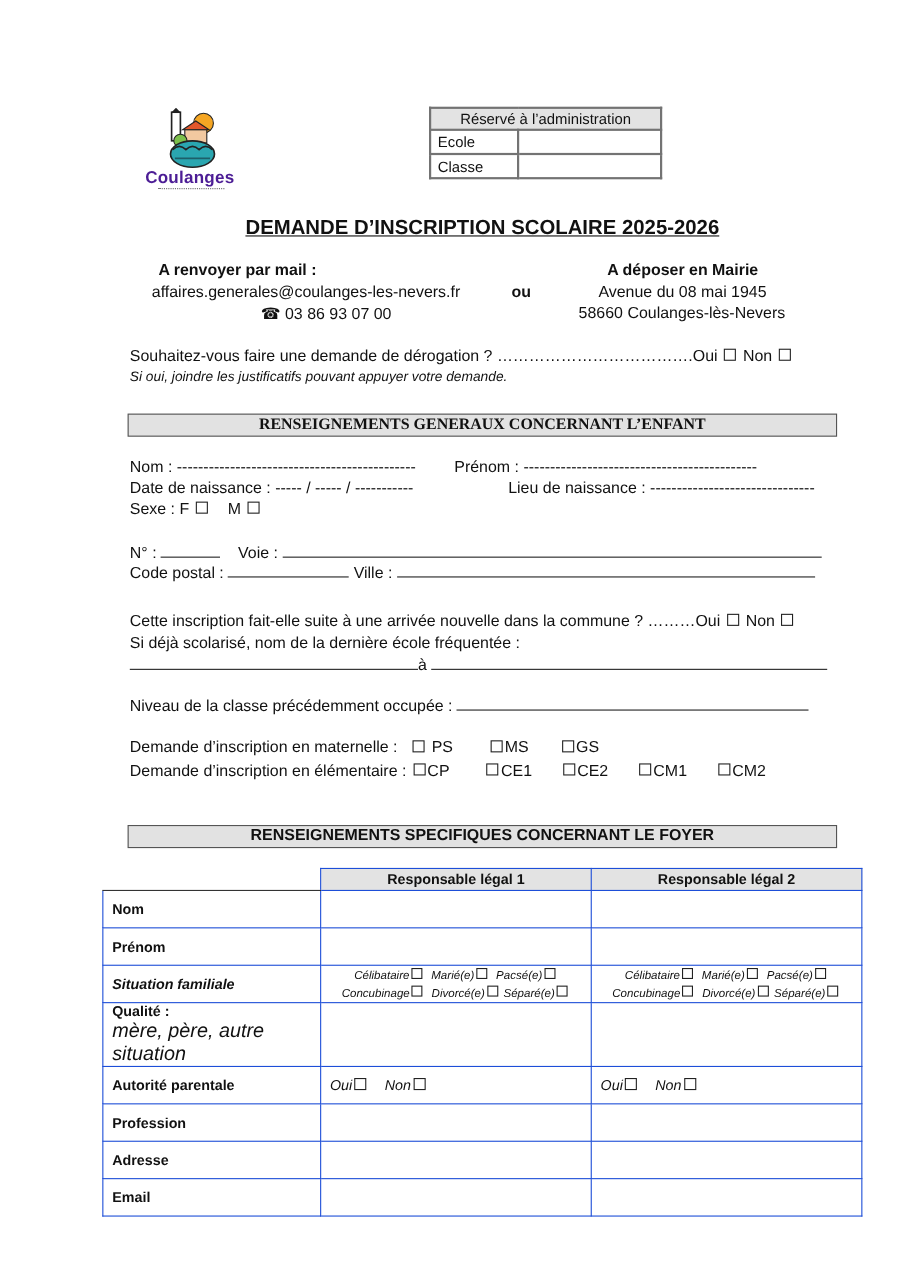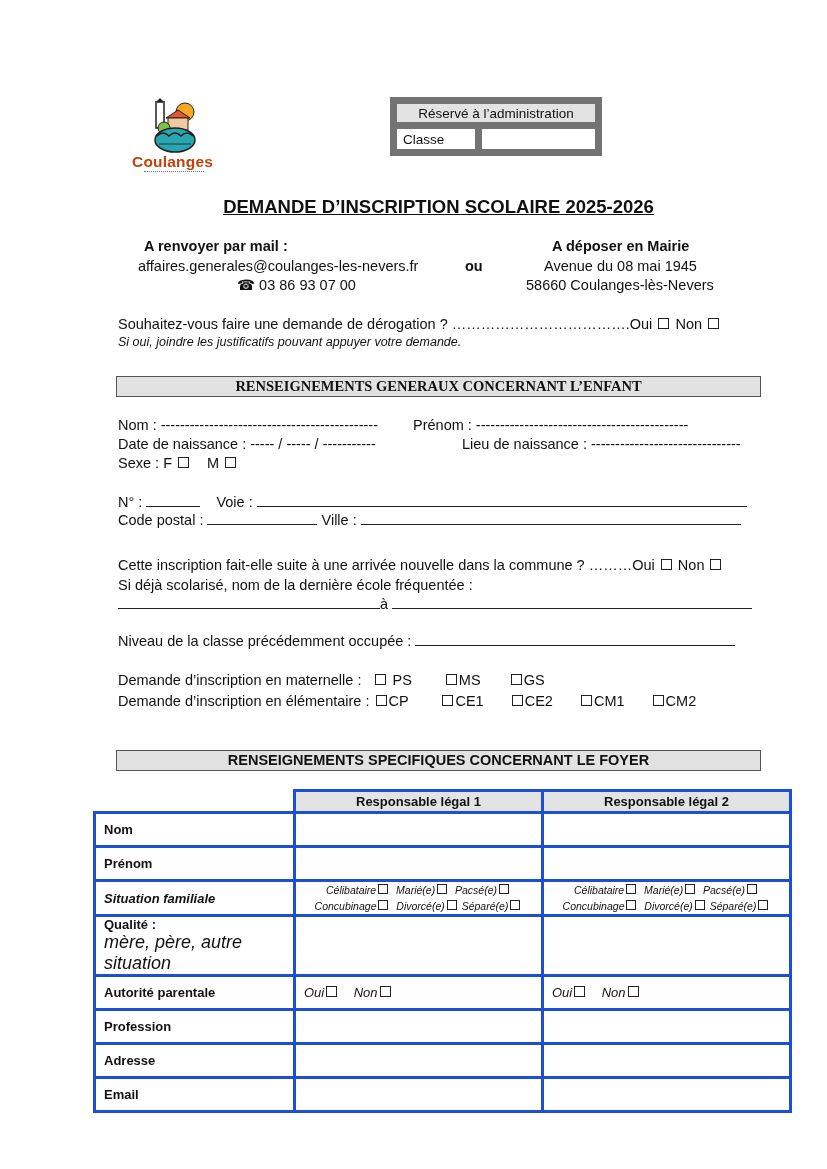--- a/index.html
+++ b/index.html
@@ -1,38 +1,38 @@
 <!DOCTYPE html>
 <html><head>
   <meta charset="utf-8">
   <style>
     html, body { margin: 0; padding: 0; background: #ffffff; }
     body { width: 827px; height: 1169px; position: relative; overflow: hidden;
            font-family: "Liberation Sans", sans-serif; color: #111; font-size: 14.5px; }
     .abs { position: absolute; white-space: nowrap; }
     
     .logo { position: absolute; left: 130px; top: 98px; width: 90px; height: 78px; }
-    .logo-text { position: absolute; left: 2px; top: 55px; font-weight: bold; font-size: 15.5px; color: #c2410c; letter-spacing: 0.2px; }
+    .logo-text { position: absolute; left: 2px; top: 55px; font-weight: bold; font-size: 15.5px; color: #4c1d95; letter-spacing: 0.2px; }
     .logo-sub { position: absolute; left: 14px; top: 73px; width: 60px; height: 3px; border-top: 1px dotted #777; }
     
     .admin { position: absolute; left: 390px; top: 97px; width: 212px; border-collapse: collapse; font-size: 13.5px; }
-    .admin td { border: 7px solid #737373; height: 20px; padding: 0 6px; }
+    .admin td { border: 2px solid #737373; height: 20px; padding: 0 6px; }
     .admin .hd { background: #e3e3e3; text-align: center; height: 18px; }
     .admin .lbl { width: 66px; }
     
     .title { left: 0; width: 877px; text-align: center; top: 196px; font-size: 18.5px; font-weight: bold; text-decoration: underline; }
     .bold { font-weight: bold; }
     .italic { font-style: italic; font-size: 12.5px; }
     .section { position: absolute; left: 116px; width: 643px; height: 19px; border: 1.5px solid #555;
                background: #e2e2e2; text-align: center; font-weight: bold; font-size: 14.5px; line-height: 19px; }
     .box { display: inline-block; width: 9px; height: 9px; border: 1px solid #222; vertical-align: 0px; margin: 0 2px; }
     .line { display: inline-block; border-bottom: 1px solid #222; height: 12px; vertical-align: baseline; }
     
     .foyer { position: absolute; left: 93px; top: 789px; border-collapse: collapse; font-size: 13px; }
-    .foyer td { border: 3px solid #1d4ed8; padding: 0 8px; vertical-align: middle; }
+    .foyer td { border: 1px solid #1d4ed8; padding: 0 8px; vertical-align: middle; }
     .foyer .corner { border: none; border-bottom: 1px solid #333; width: 181px; }
     .foyer .colhd { background: #e3e3e3; text-align: center; font-weight: bold; height: 19px; width: 229px; }
     .foyer .rowhd { font-weight: bold; width: 181px; }
     .foyer .small { font-size: 10.5px; text-align: center; line-height: 16px; padding: 0 2px; }
     .foyer .center { text-align: left; font-style: italic; }
     .foyer .qual-sub { font-weight: normal; font-style: italic; font-size: 18px; display: block; }
     .foyer .tel { line-height: 17px; }
     .foyer .small .box { width: 8px; height: 8px; }
   </style>
 </head>
@@ -53,20 +53,24 @@
   <div class="logo-text">Coulanges</div>
   <div class="logo-sub"></div>
 </div>
 
 <table class="admin">
   <tbody>
       <tr>
         <td colspan="2" class="hd">Réservé à l’administration</td>
       </tr>
   <tr>
+    <td class="lbl">Ecole</td>
+    <td></td>
+  </tr>
+  <tr>
     <td class="lbl">Classe</td>
     <td></td>
   </tr>
 </tbody>
   </table>
 
 <div class="abs title" style="left:0;width:877px;">DEMANDE D’INSCRIPTION SCOLAIRE 2025-2026</div>
 
 <div class="abs bold" style="left:144px;top:238px;">A renvoyer par mail :</div>
 <div class="abs" style="left:138px;top:258px;">affaires.generales@coulanges-les-nevers.fr</div>

